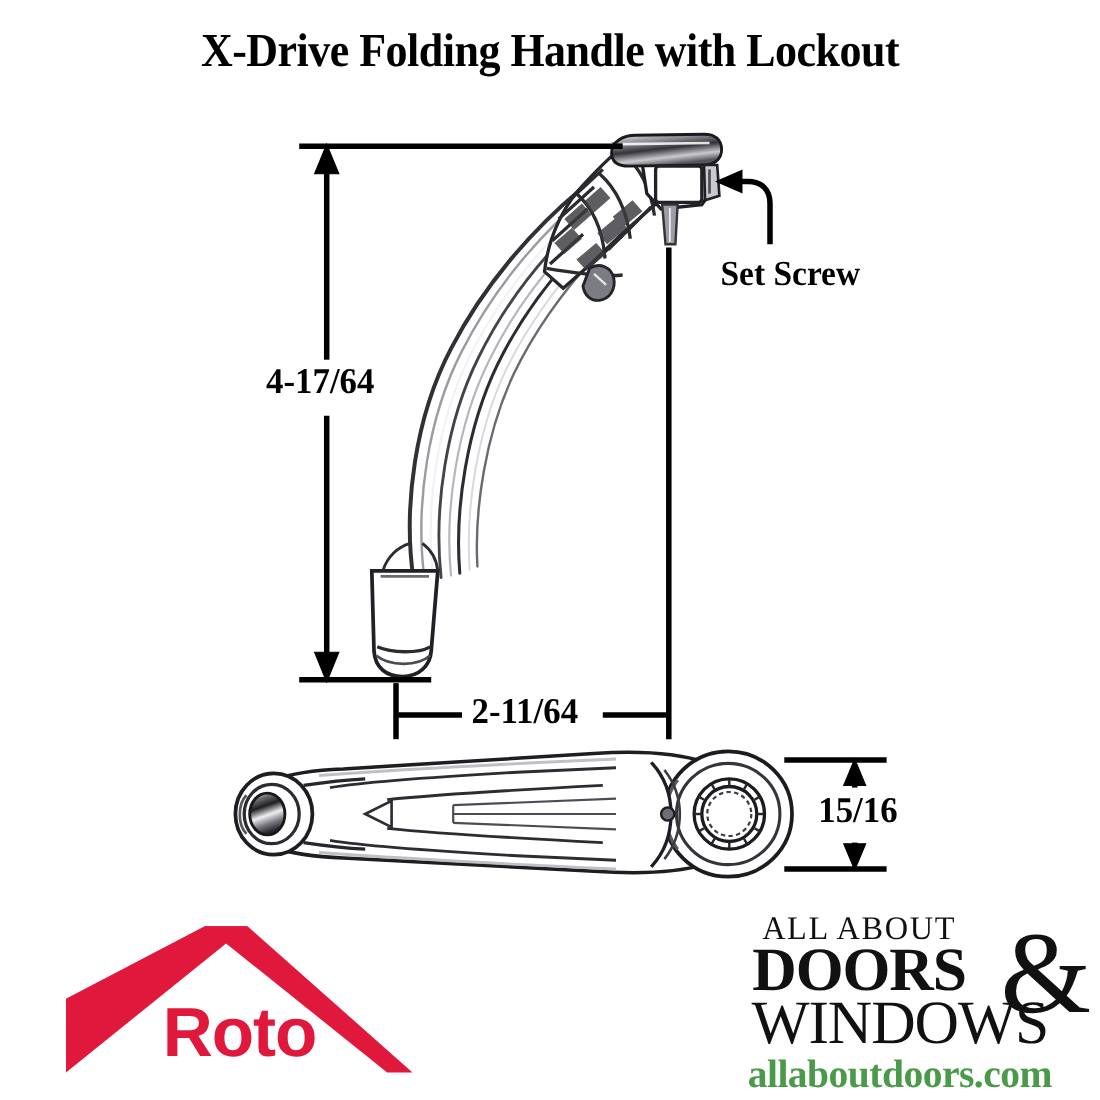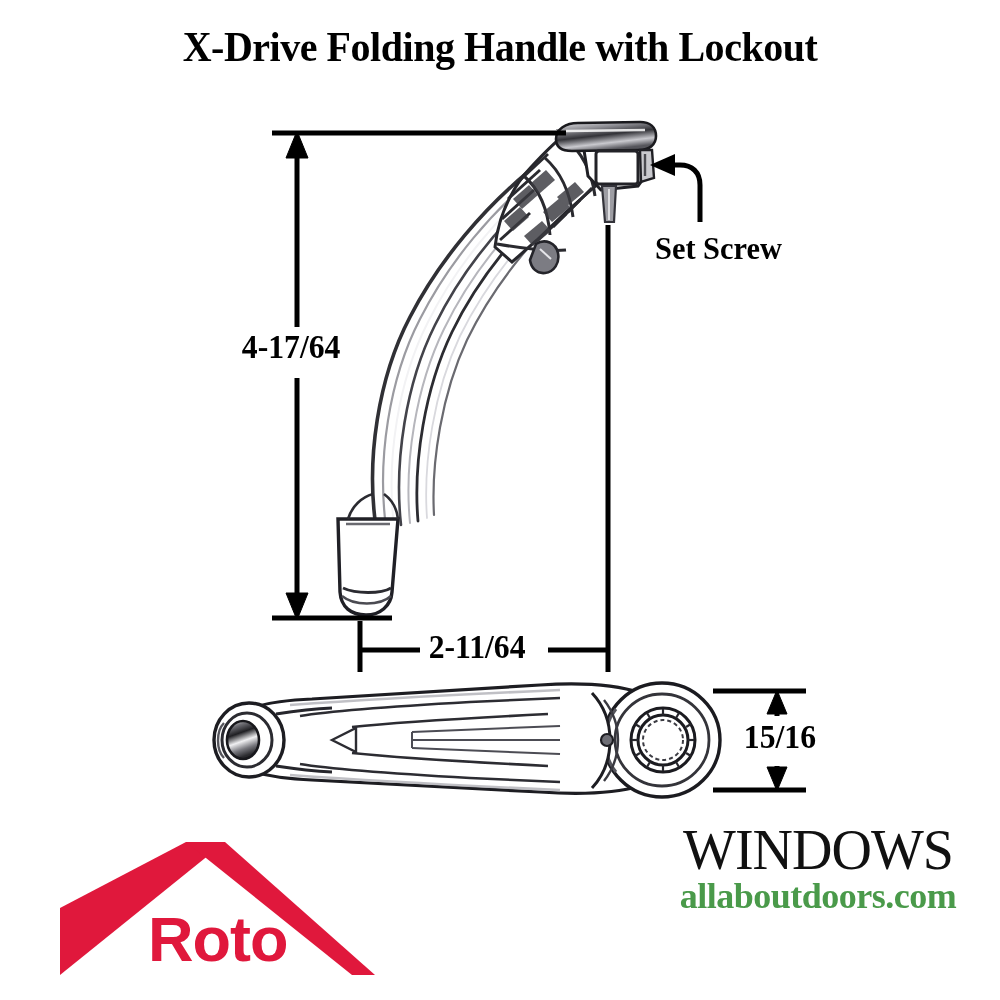--- a/index.html
+++ b/index.html
@@ -400,17 +400,22 @@
 
   <svg class="layer" viewBox="0 0 1000 1000">
     <g>
       <path d="M 186 842 L 225 842 L 60 975 L 60 908 Z" fill="#e0183c"></path>
       <path d="M 186 842 L 225 842 L 375 975 L 352 975 Z" fill="#e0183c"></path>
     </g>
   </svg>
   <div class="roto-text" style="color:#e0183c;">Roto</div>
 
   <div class="aad-wrap">
+    <div class="aad-top-rows">
+      <span class="aad-line1">ALL ABOUT</span>
+      <span class="aad-line2">DOORS</span>
+      <span class="aad-amp">&amp;</span>
+    </div>
     <span class="aad-line3">WINDOWS</span>
     <span class="aad-url" style="color:#4a9a4a;">allaboutdoors.com</span>
   </div>
 
 </div>
 
 </body></html>

